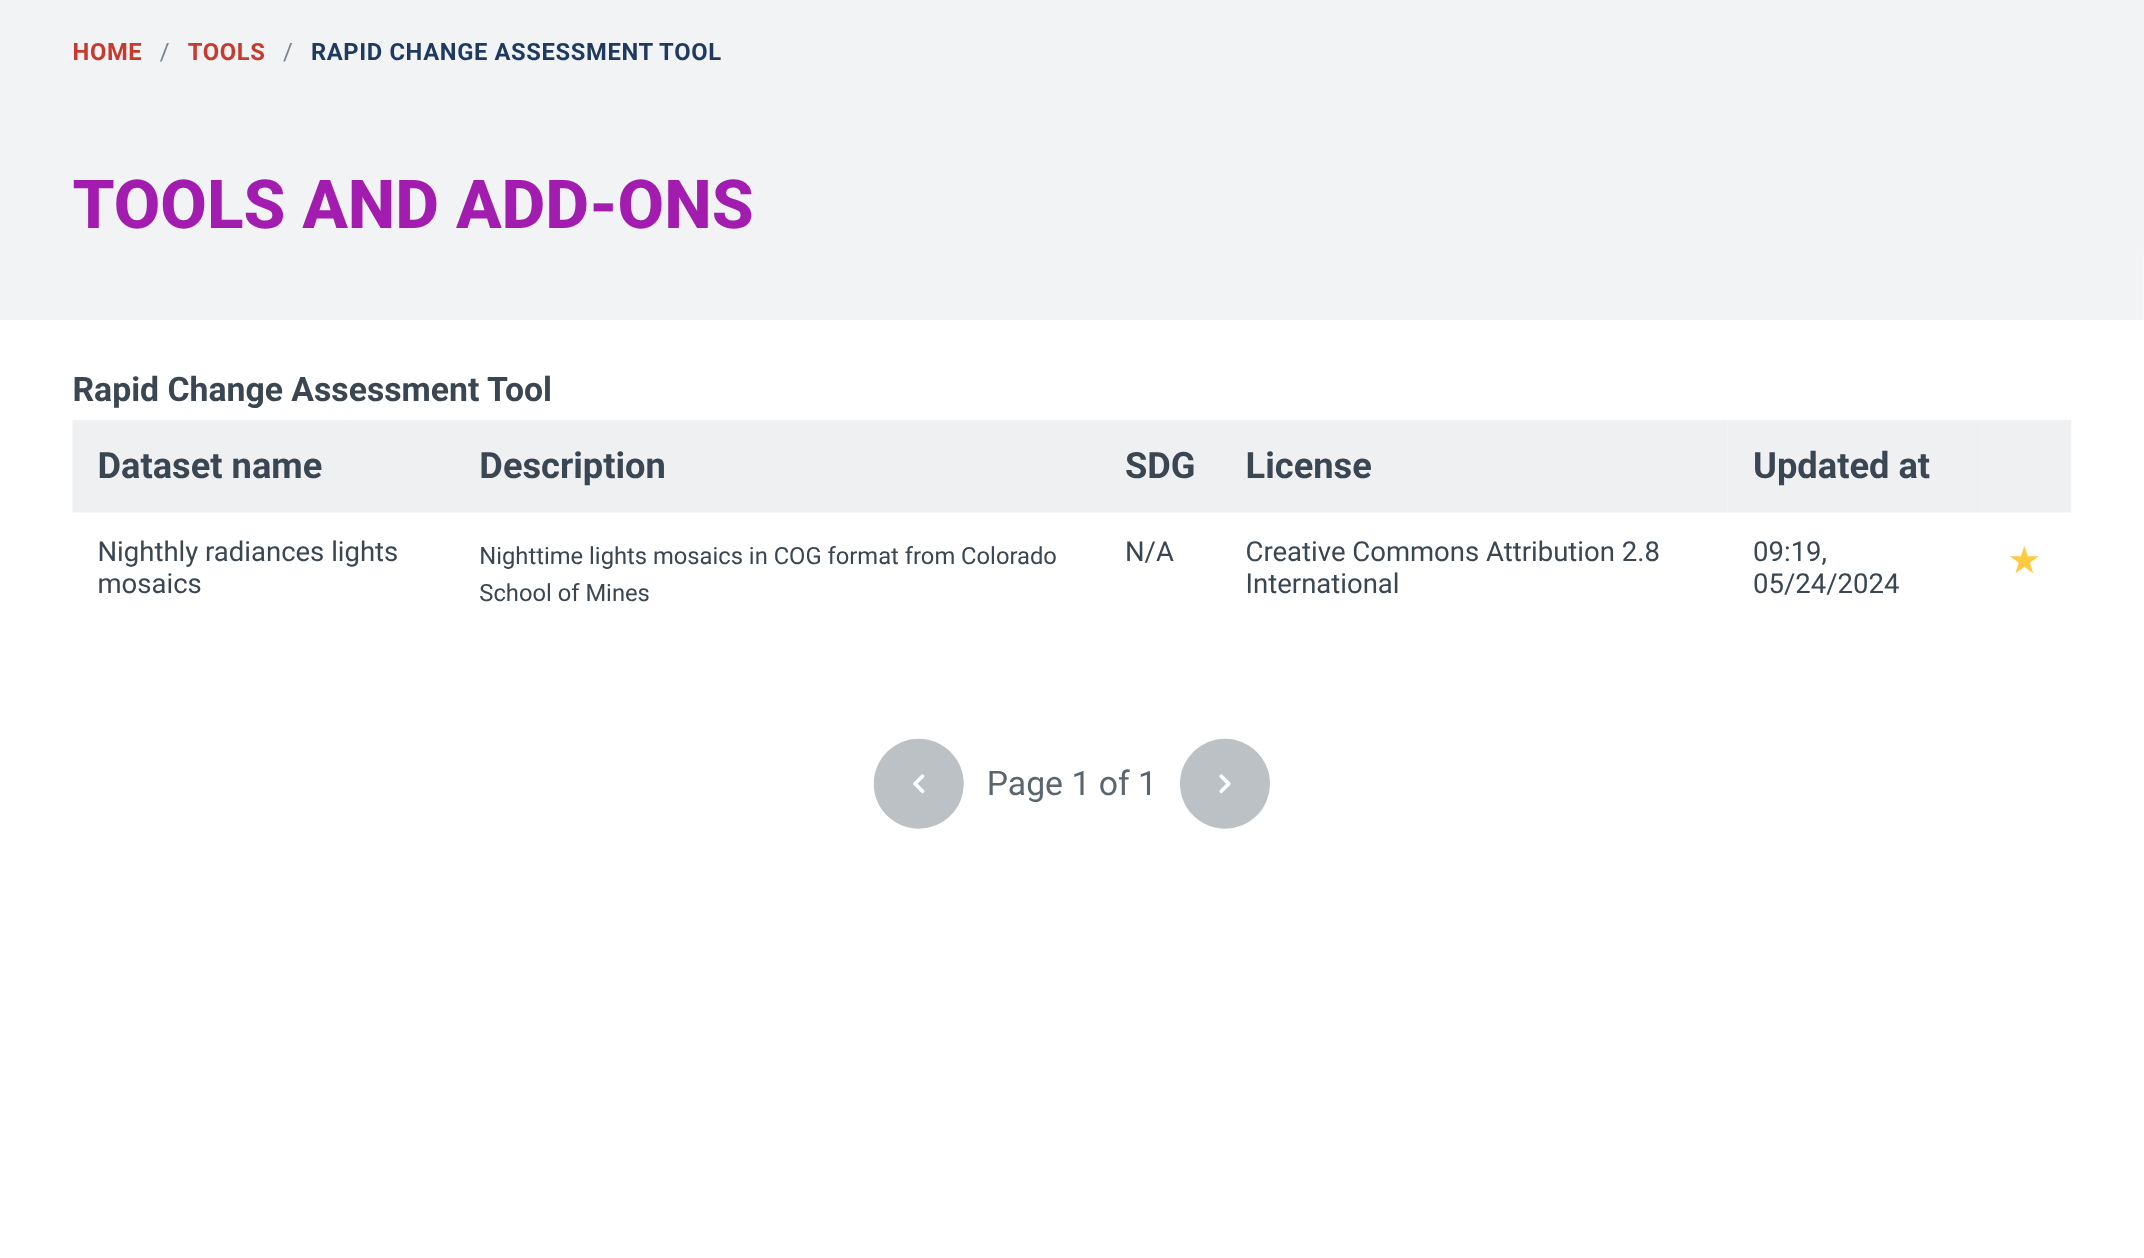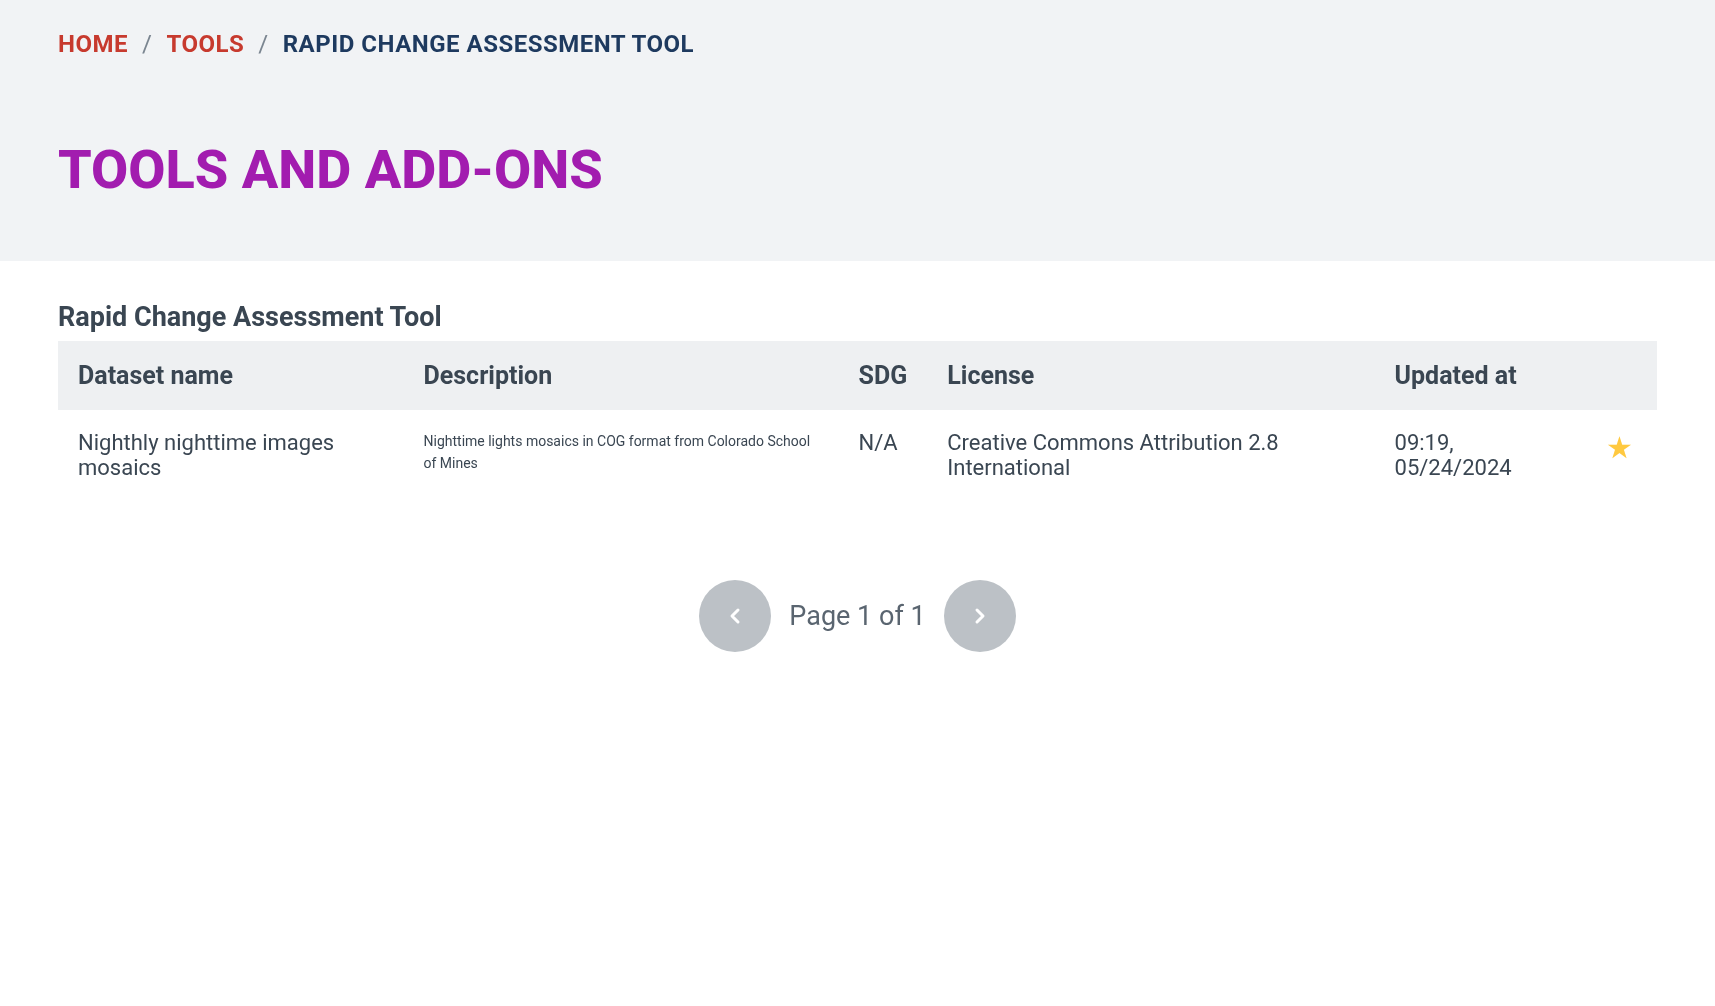--- a/index.html
+++ b/index.html
@@ -13,21 +13,21 @@
       color: #3a4652;
     }
     .header-section {
       background: #f1f3f5;
       padding: 30px 58px 60px 58px;
     }
     .breadcrumb {
       display: flex;
       align-items: center;
       gap: 14px;
-      font-size: 24px;
+      font-size: 19px;
       font-weight: 700;
       letter-spacing: 0.5px;
       margin-bottom: 80px;
     }
     .breadcrumb-link {
       color: #c73a2e;
       text-decoration: none;
       cursor: pointer;
     }
     .breadcrumb-separator {
@@ -68,32 +68,32 @@
     .data-table {
       width: 100%;
       border-collapse: collapse;
     }
     .data-table thead {
       background: #eef0f2;
     }
     .data-table th {
       text-align: left;
       padding: 20px 20px;
-      font-size: 25px;
+      font-size: 29px;
       font-weight: 700;
       color: #3a4652;
     }
     .data-table td {
       padding: 20px 20px;
       font-size: 22px;
       color: #3a4652;
       vertical-align: top;
     }
     .data-table td.description-cell {
-      font-size: 14px;
+      font-size: 19px;
       color: #3a4652;
       line-height: 1.6;
     }
     .data-table tbody tr {
       cursor: pointer;
     }
     .star-cell {
       text-align: right;
       padding-right: 24px !important;
     }
@@ -153,21 +153,21 @@
         <th>Dataset name</th>
         <th>Description</th>
         <th>SDG</th>
         <th>License</th>
         <th>Updated at</th>
         <th></th>
       </tr>
     </thead>
     <tbody>
       <tr>
-        <td>Nighthly nighttime images mosaics</td>
+        <td>Nighthly radiances lights mosaics</td>
         <td class="description-cell">Nighttime lights mosaics in COG format from Colorado School of Mines</td>
         <td>N/A</td>
         <td>Creative Commons Attribution 2.8 International</td>
         <td>09:19, 05/24/2024</td>
         <td class="star-cell">
           <span class="star-icon">★</span>
         </td>
       </tr>
     </tbody>
   </table>

